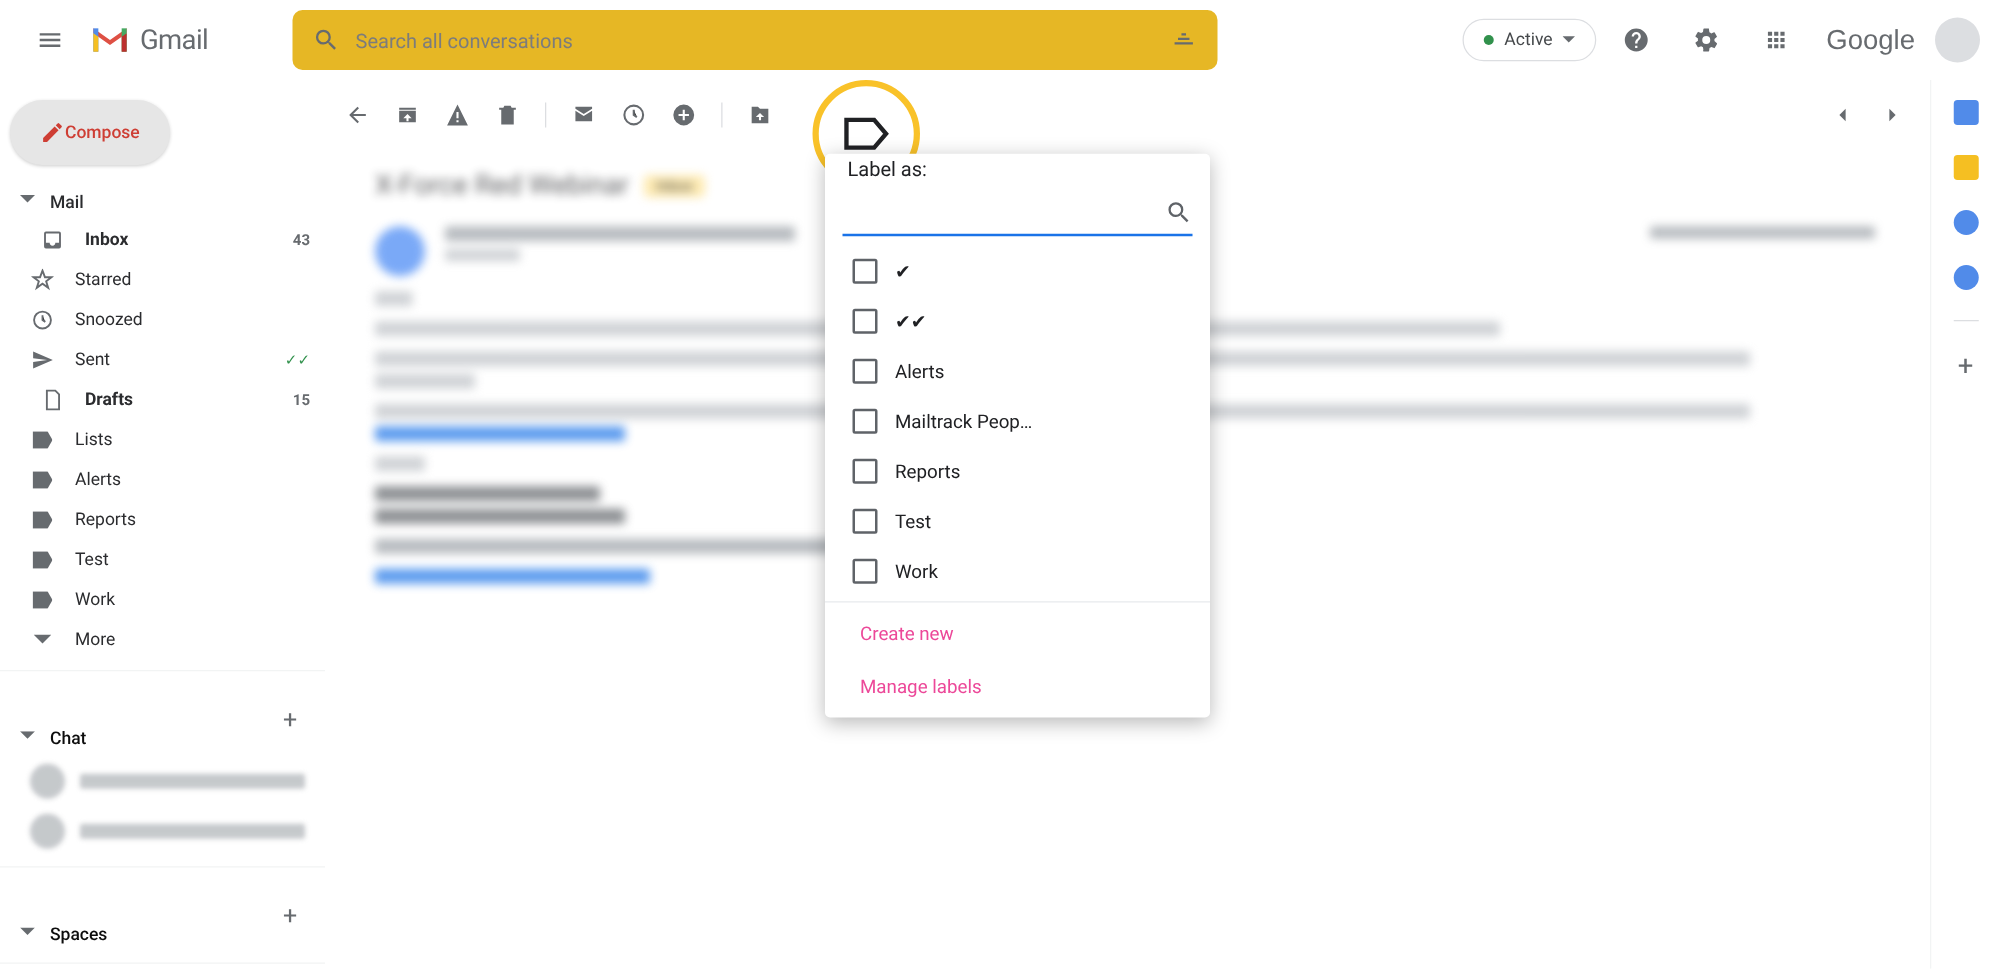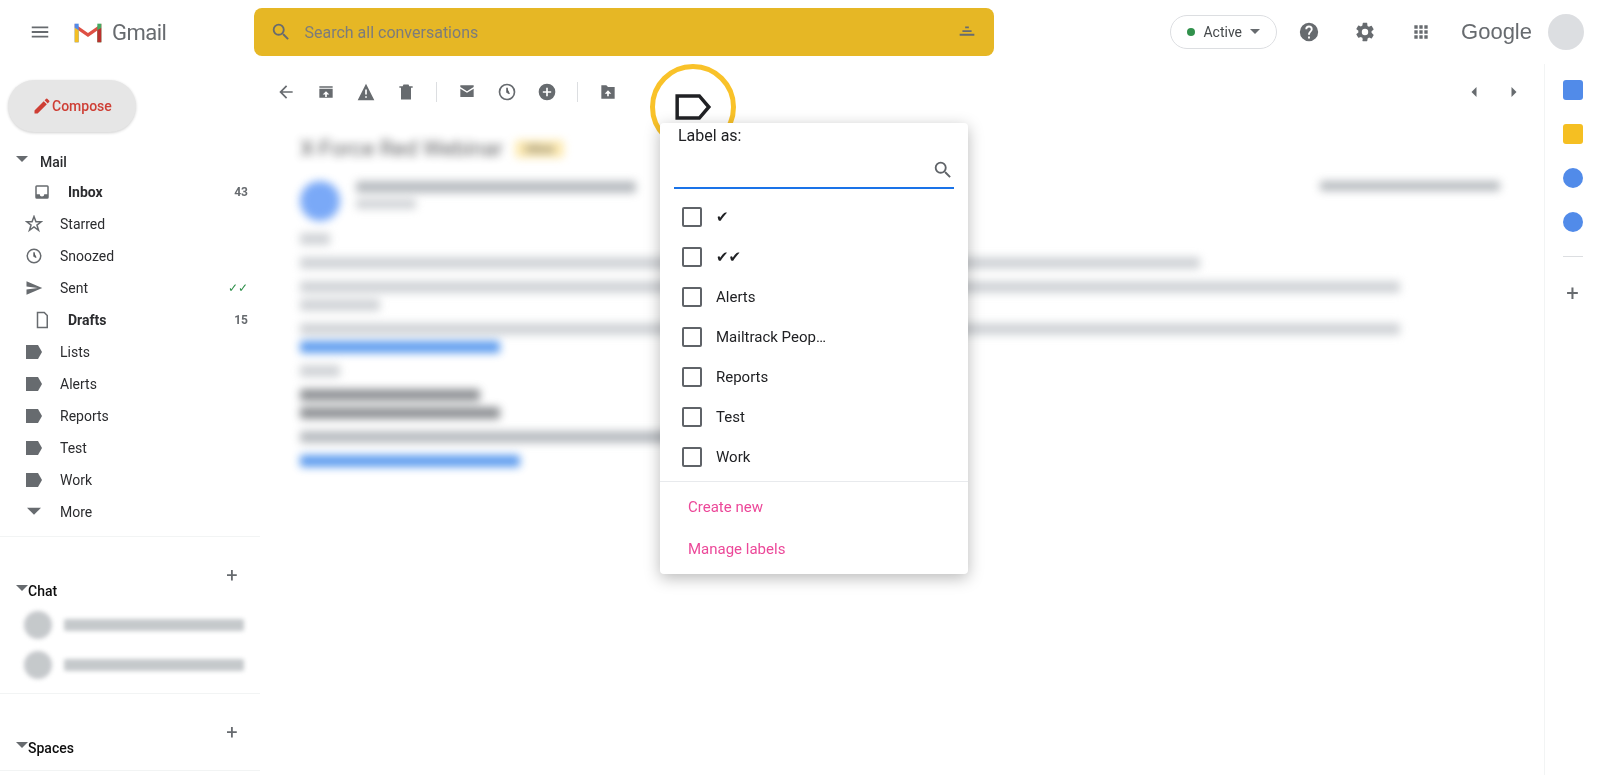--- a/index.html
+++ b/index.html
@@ -1,21 +1,21 @@
 <!DOCTYPE html>
 <html><head>
   <meta charset="utf-8">
   <style>
     * { margin: 0; padding: 0; box-sizing: border-box; font-family: 'Google Sans', Roboto, Arial, sans-serif; }
     body { width: 1600px; height: 775px; overflow: hidden; background: #fff; position: relative; }
     
     
     .header { display: flex; align-items: center; height: 64px; padding: 0 16px; gap: 8px; }
     .menu-btn { width: 48px; height: 48px; display: flex; align-items: center; justify-content: center; border-radius: 50%; cursor: pointer; }
-    .logo-wrap { display: flex; align-items: flex-end; gap: 8px; margin-right: 80px; }
+    .logo-wrap { display: flex; align-items: flex-start; gap: 8px; margin-right: 60px; }
     .gmail-logo-icon { width: 32px; height: 24px; }
     .gmail-text { font-size: 22px; color: #5f6368; letter-spacing: -0.5px; }
     .search-bar { flex: 0 0 740px; height: 48px; background: #eab308; border-radius: 8px; display: flex; align-items: center; padding: 0 16px; gap: 12px; }
     .search-input { flex: 1; border: none; background: transparent; font-size: 16px; color: #5f6368; outline: none; }
     .spacer { flex: 1; }
     .status-pill { display: flex; align-items: center; gap: 8px; padding: 8px 16px; border: 1px solid #dadce0; border-radius: 20px; font-size: 14px; color: #3c4043; }
     .status-dot { width: 8px; height: 8px; background: #1e8e3e; border-radius: 50%; }
     .header-icon { width: 48px; height: 48px; display: flex; align-items: center; justify-content: center; border-radius: 50%; cursor: pointer; color: #5f6368; }
     .google-text { font-size: 22px; color: #5f6368; margin: 0 8px; font-weight:500;}
     .avatar-circle { width: 36px; height: 36px; background: #dadce0; border-radius: 50%; }
@@ -27,21 +27,21 @@
     .collapse-icon { color: #5f6368; }
     .nav-item { display: flex; align-items: center; padding: 6px 12px 6px 24px; gap: 16px; font-size: 14px; color: #202124; border-radius: 0 16px 16px 0; cursor: pointer; position: relative; }
     .nav-item.bold { font-weight: 700; padding-left: 32px; }
     .nav-icon { width: 20px; height: 20px; display: flex; align-items: center; justify-content: center; color: #5f6368; }
     .nav-label { flex: 1; }
     .nav-count { font-size: 12px; color: #5f6368; font-weight: 700; }
     .sent-checks { color: #1e8e3e; font-size: 12px; margin-left: -6px; }
     .label-shape { width: 16px; height: 14px; background: #5f6368; clip-path: polygon(0 0, 75% 0, 100% 50%, 75% 100%, 0 100%); }
     .chat-section { border-top: 1px solid #f1f3f4; margin-top: 8px; padding-top: 8px; }
     .chat-header { display: flex; align-items: center; justify-content: space-between; padding: 6px 16px; }
-    .chat-header-left { display: flex; align-items: center; gap: 0; font-size: 14px; font-weight: 500; margin-top: 32px; }
+    .chat-header-left { display: flex; align-items: center; gap: 12px; font-size: 14px; font-weight: 500; margin-top: 32px; }
     .plus-icon { width: 24px; height: 24px; color: #5f6368; font-size: 20px; display: flex; align-items: center; justify-content: center; }
     .chat-item { display: flex; align-items: center; padding: 6px 16px 6px 24px; gap: 12px; filter: blur(2px); opacity: 0.6; }
     .chat-avatar { width: 28px; height: 28px; border-radius: 50%; background: #9aa0a6; }
 
     
     .main-area { position: absolute; left: 260px; top: 68px; right: 60px; bottom: 0; }
     .toolbar { display: flex; align-items: center; height: 48px; padding: 0 16px; gap: 20px; }
     .tb-icon { width: 20px; height: 20px; color: #5f6368; cursor: pointer; }
     .tb-sep { width: 1px; height: 20px; background: #dadce0; }
     .tb-spacer { flex: 1; }

